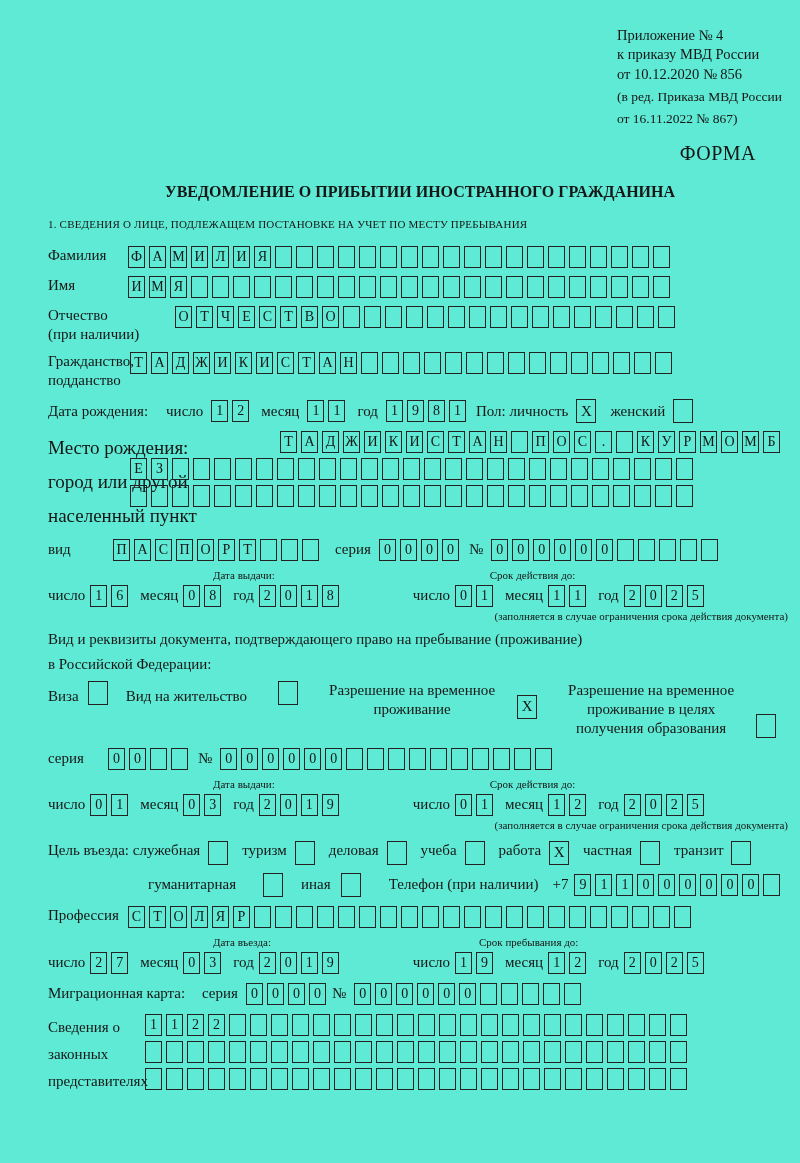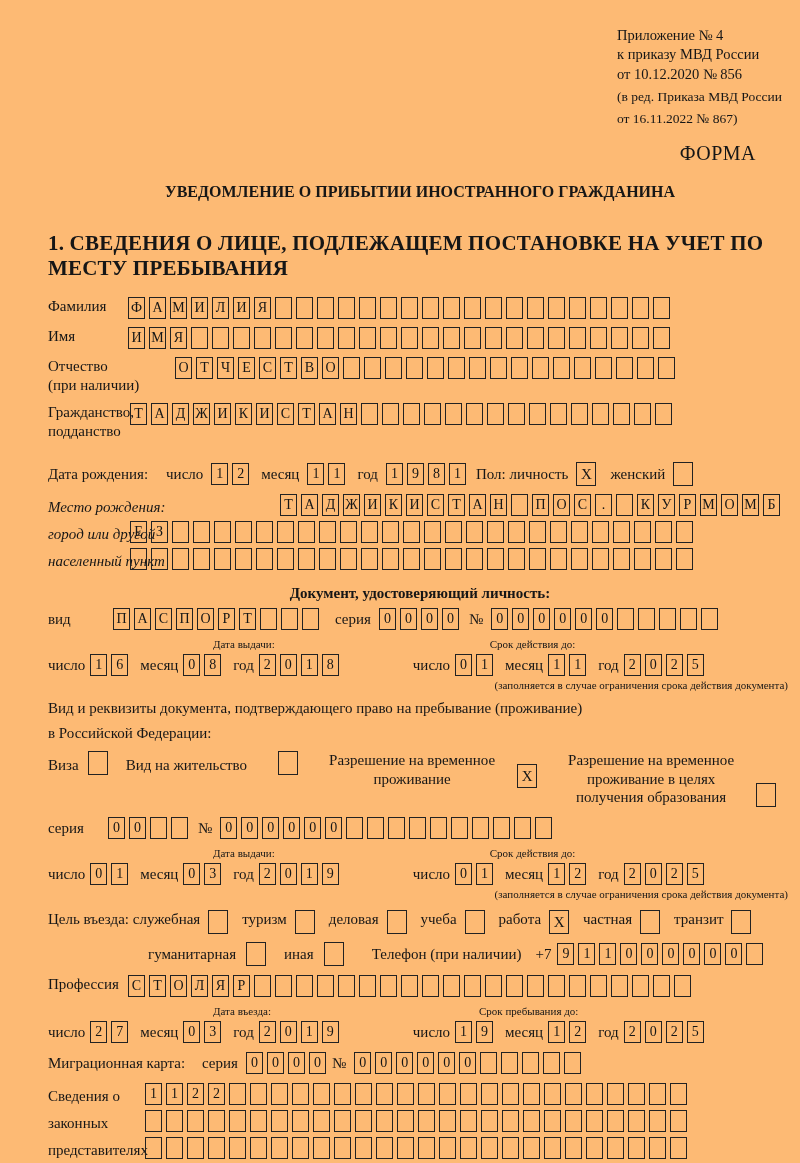--- a/index.html
+++ b/index.html
@@ -2,56 +2,56 @@
 <html><head>
 <meta charset="utf-8">
 <style>
   * { margin:0; padding:0; box-sizing:border-box; }
   html,body { background:#fff; }
   body {
     width:800px; height:1163px;
     font-family:"Liberation Serif","DejaVu Serif",serif;
     color:#161616;
   }
-  .page { position:relative; width:800px; height:1163px; padding:26px 8px 10px 48px; overflow:hidden; background:#fdba74; }
+  .page { position:relative; width:800px; height:1163px; padding:26px 8px 10px 48px; overflow:hidden; background:#5eead4; }
 
   
   .doc-header { margin-left:569px; font-size:14.5px; line-height:1.33; }
   .doc-header .hline { white-space:nowrap; }
   .doc-header .edition { margin-top:4px; font-size:13.5px; }
   .forma { text-align:right; margin:14px 36px 0 0; font-weight:normal; font-size:20px; letter-spacing:.5px; }
 
   .title { text-align:center; font-weight:bold; font-size:16px; line-height:1.35; margin-top:16px; }
   .blank-line { display:inline-block; width:55px; border-bottom:2px solid #333; margin-left:8px; vertical-align:baseline; }
 
-  .section-heading { font-weight:bold; font-size:21px; margin-top:29px; letter-spacing:.2px; }
+  .section-heading { font-weight:normal; font-size:11px; margin-top:16px; letter-spacing:.2px; }
 
   
   .row { display:flex; align-items:flex-start; margin-top:8px; }
   .lbl { font-size:15px; line-height:1.25; flex:none; }
   .small-note { font-size:11px; }
 
   
   .cells { display:inline-flex; flex:none; }
   .cell {
     width:17px; height:22px; flex:none;
     border:1.5px solid #222; margin-right:4px;
     display:inline-flex; align-items:center; justify-content:center;
     font-size:14px; line-height:1;
   }
   .cbx .cell { width:20px; height:24px; font-size:15px; }
 
   .w80 { width:80px; } .w127 { width:127px; } .w82 { width:82px; }
 
   
-  .inline-row { display:flex; align-items:center; margin-top:22px; }
+  .inline-row { display:flex; align-items:center; margin-top:10px; }
   .inline-row .lbl { margin-right:8px; }
 
   
-  .bp-labels { width:157px; flex:none; font-size:15px; line-height:1.78;font-style:italic; }
+  .bp-labels { width:157px; flex:none; font-size:19px; line-height:1.78; }
   .bp-cells .cells { margin-bottom:5px; display:flex; }
   .bp-row1 { margin-left:75px; }
   .bp-col { margin-left:-75px; }
 
   .center-heading { text-align:center; font-weight:bold; font-size:15px; margin-top:10px; }
 
   
   .dheads { display:flex; font-size:11px; margin-top:8px; }
   .dheads .h1 { margin-left:165px; }
   .dheads .h2 { margin-left:215px; }
@@ -352,21 +352,20 @@
             <span class="cell"></span>
             <span class="cell"></span>
             <span class="cell"></span>
             <span class="cell"></span>
             <span class="cell"></span>
           </div>
       </div>
     </div>
   </div>
 
-  <div class="center-heading">Документ, удостоверяющий личность:</div>
 
   <div class="inline-row" style="margin-top:6px">
     <span class="lbl" style="width:57px">вид</span>
     <span class="cells">
         <span class="cell">П</span>
         <span class="cell">А</span>
         <span class="cell">С</span>
         <span class="cell">П</span>
         <span class="cell">О</span>
         <span class="cell">Р</span>
@@ -575,21 +574,21 @@
         <span class="cell"></span>
       </span>
     <span class="lbl">транзит</span>
     <span class="cells cbx">
         <span class="cell"></span>
       </span>
   </div>
 
   <div class="phone-row">
     <span class="indent"></span>
-    <span class="lbl" style="margin-right:10px">гуманитарная</span>
+    <span class="lbl" style="margin-right:27px">гуманитарная</span>
     <span class="cells cbx">
         <span class="cell"></span>
       </span>
     <span class="lbl" style="margin:0 10px 0 14px">иная</span>
     <span class="cells cbx">
         <span class="cell"></span>
       </span>
     <span class="lbl" style="margin:0 14px 0 24px">Телефон (при наличии)</span>
     <span class="lbl" style="margin-right:6px">+7</span>
     <span class="cells">

